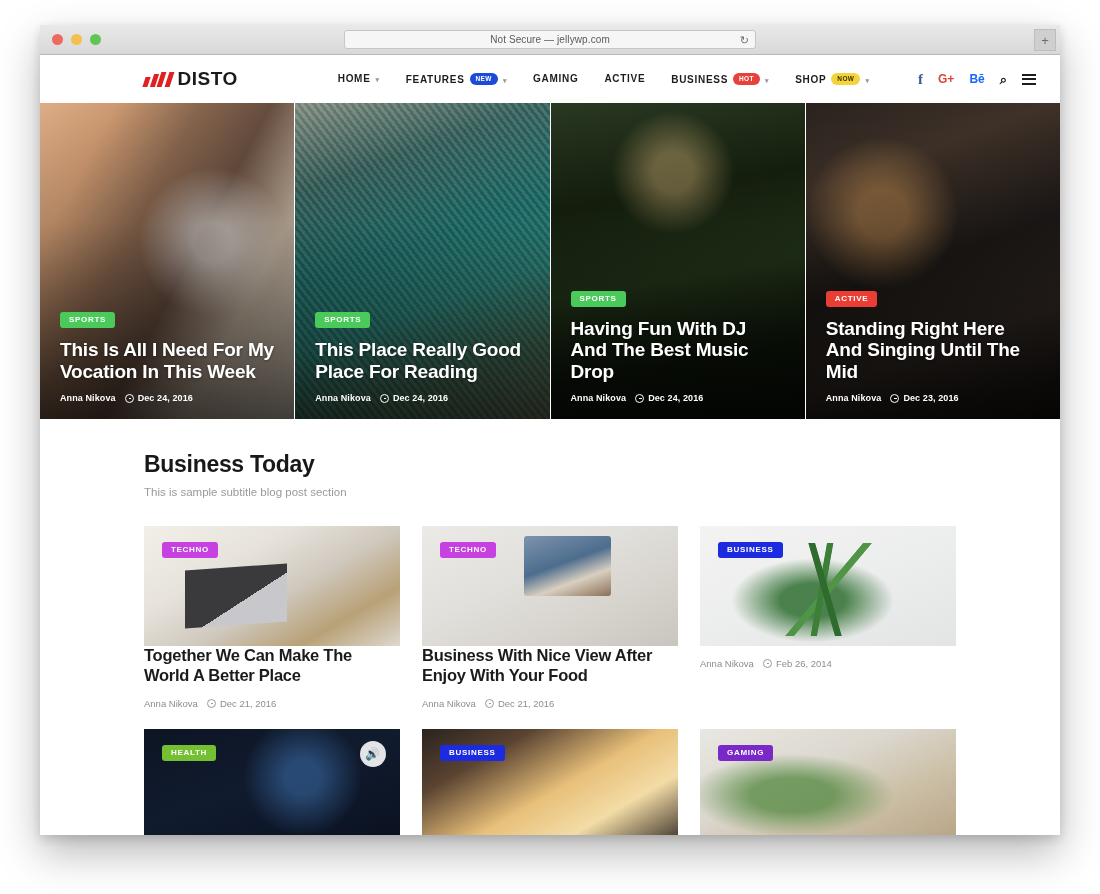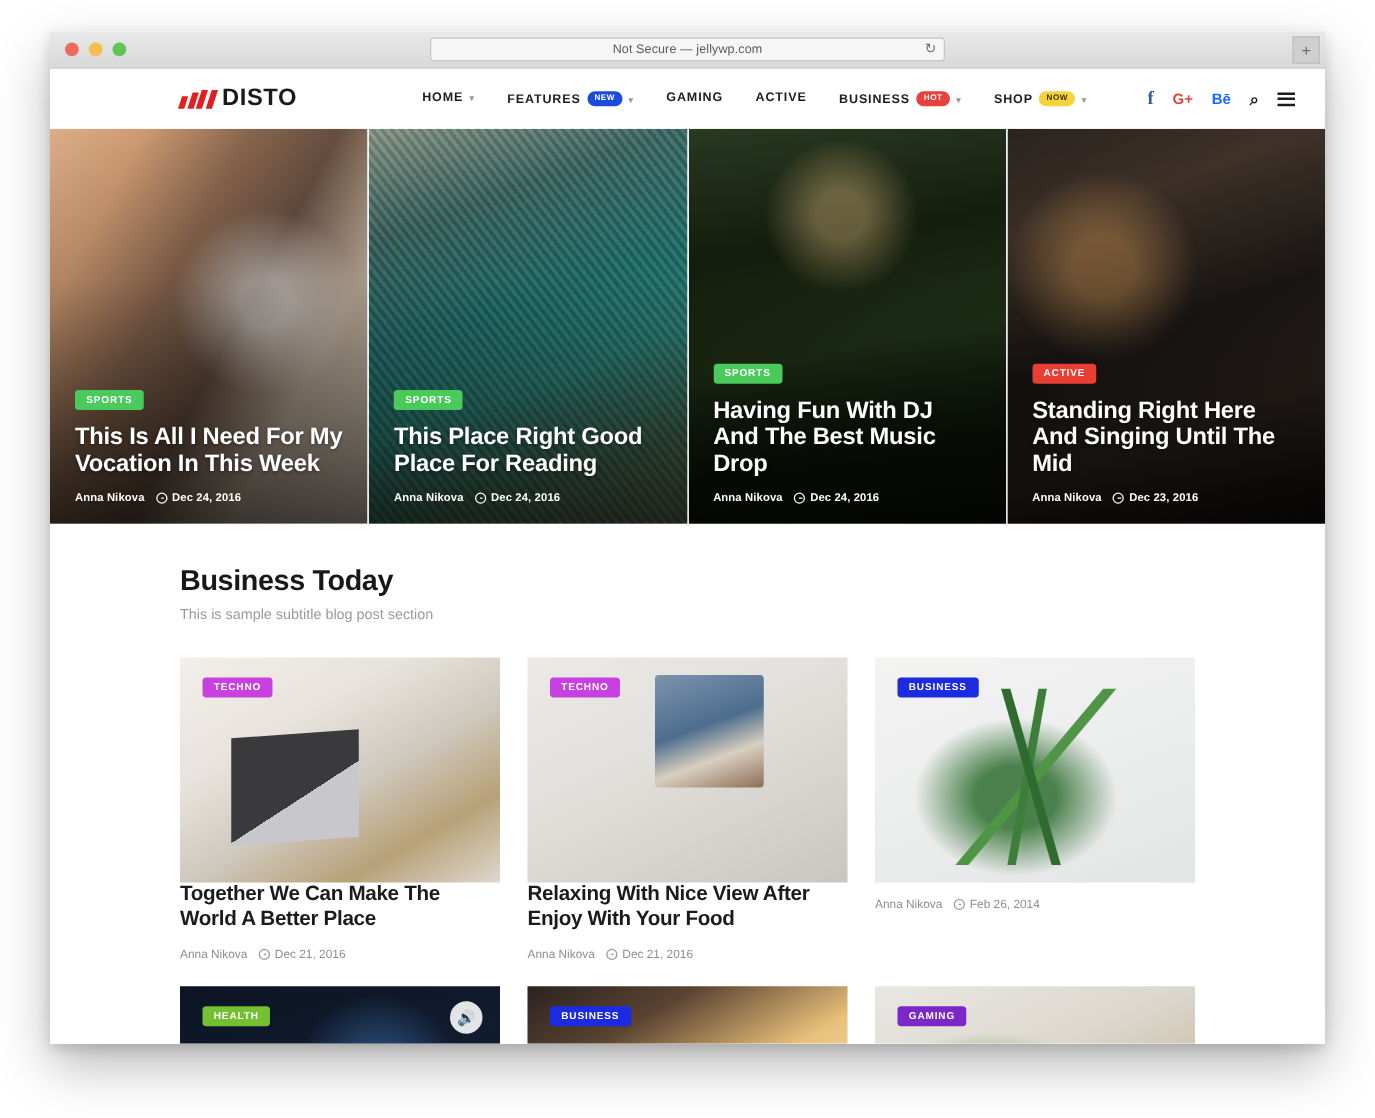--- a/index.html
+++ b/index.html
@@ -213,21 +213,21 @@
 
   .grid {
     margin-top: 28px;
     display: grid;
     grid-template-columns: repeat(3, 1fr);
     gap: 20px 22px;
   }
   .post { cursor: pointer; }
   .thumb {
     position: relative;
-    height: 180px;
+    height: 120px;
     overflow: hidden;
   }
   .thumb .badge { position: absolute; left: 18px; top: 16px; }
   .audio-btn {
     position: absolute; right: 14px; top: 12px;
     width: 26px; height: 26px; border-radius: 50%;
     background: rgba(245,245,245,0.92);
     display: flex; align-items: center; justify-content: center;
     font-size: 12px; color: #333;
   }
@@ -391,21 +391,21 @@
               <span>Anna Nikova</span>
               <span class="meta-date">
                 <span class="clock"></span>
                 <span>Dec 24, 2016</span>
               </span>
             </div></div>
         </div>
         <div class="hero-card">
           <div class="hero-bg img-pool"></div>
           <div class="hero-shade"></div>
-          <div class="hero-content"><span class="badge sports">SPORTS</span><div class="hero-title">This Place Right Good Place For Reading</div><div class="hero-meta">
+          <div class="hero-content"><span class="badge sports">SPORTS</span><div class="hero-title">This Place Really Good Place For Reading</div><div class="hero-meta">
               <span>Anna Nikova</span>
               <span class="meta-date">
                 <span class="clock"></span>
                 <span>Dec 24, 2016</span>
               </span>
             </div></div>
         </div>
         <div class="hero-card">
           <div class="hero-bg img-forest"></div>
           <div class="hero-shade"></div>
@@ -446,21 +446,21 @@
               <span class="meta-date">
                 <span class="clock clock-dark"></span>
                 <span>Dec 21, 2016</span>
               </span>
             </div>
           </div>
           <div class="post">
             <div class="thumb img-desk">
               <span class="badge techno">TECHNO</span>
             </div>
-            <div class="post-title">Relaxing With Nice View After Enjoy With Your Food</div>
+            <div class="post-title">Business With Nice View After Enjoy With Your Food</div>
             <div class="post-meta">
               <span>Anna Nikova</span>
               <span class="meta-date">
                 <span class="clock clock-dark"></span>
                 <span>Dec 21, 2016</span>
               </span>
             </div>
           </div>
           <div class="post">
             <div class="thumb img-plant">

